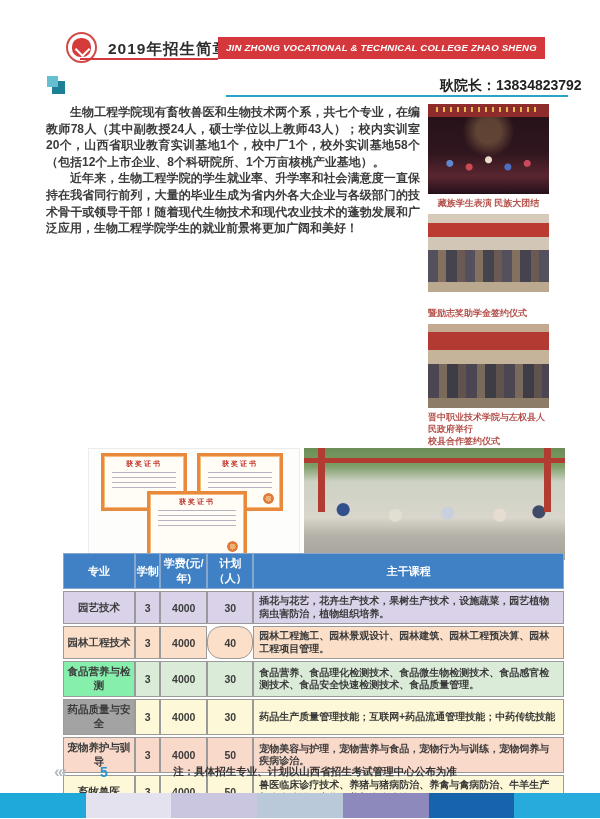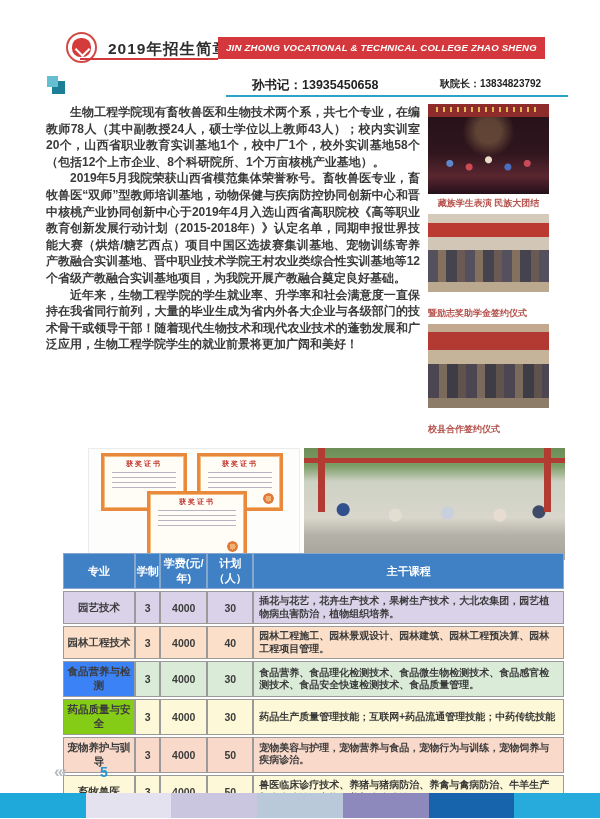--- a/index.html
+++ b/index.html
@@ -17,21 +17,21 @@
     border-left:2.5px solid #fff; border-bottom:2.5px solid #fff; transform:rotate(-45deg); }
   .brochure-title { position:absolute; left:108px; top:39px; font-size:15.5px; font-weight:bold; color:#2e2e2e; letter-spacing:1px; }
   .header-underline { position:absolute; left:80px; top:58px; width:138px; height:2px; background:#d5383c; }
   .banner { position:absolute; left:218px; top:37px; width:327px; height:22px; background:#d5383c;
     color:#fff; font-style:italic; font-weight:bold; font-size:9.6px; line-height:22px; text-align:center; letter-spacing:.2px; }
   
   .bullet-back { position:absolute; left:52px; top:81px; width:13px; height:13px; background:#1d7f96; }
   .bullet-front { position:absolute; left:47px; top:76px; width:11px; height:11px; background:#66bfd0; }
   .section-title { position:absolute; left:71px; top:67px; font-size:24px; font-weight:bold; color:#d9242d; letter-spacing:1.5px; }
   .contact-secretary { position:absolute; left:252px; top:77px; font-size:12.5px; font-weight:bold; color:#222; }
-  .contact-dean { position:absolute; left:440px; top:77px; font-size:10px; font-weight:bold; color:#222; }
+  .contact-dean { position:absolute; left:440px; top:77px; font-size:14px; font-weight:bold; color:#222; }
   .section-underline { position:absolute; left:226px; top:95px; width:342px; height:2px; background:#29a3c7; }
   
   .content { position:absolute; left:46px; top:104px; width:503px; display:flex; }
   .text-col { width:374px; }
   .text-col p { margin:0; text-indent:2em; text-align:justify; font-size:12px; line-height:16.6px; font-weight:bold; color:#3b3b3b; }
   .photo-col { width:121px; margin-left:8px; }
   .photo { width:121px; box-sizing:border-box; }
   .photo-caption { font-size:9px; font-weight:bold; color:#b5524c; line-height:12px; margin:3px 0 5px 0; }
   .photo-caption.center { text-align:center; }
   .photo-stage { height:90px;
@@ -110,41 +110,39 @@
 
   <div class="logo">
       <div class="logo-inner"></div>
     </div>
   <div class="brochure-title">2019年招生简章</div>
   <div class="header-underline"></div>
   <div class="banner">JIN ZHONG VOCATIONAL &amp; TECHNICAL COLLEGE ZHAO SHENG JIAN ZHANG</div>
 
   <div class="bullet-back"></div>
   <div class="bullet-front"></div>
-  <div class="contact-secretary">孙书记：13935450658</div>
   <div class="contact-dean">耿院长：13834823792</div>
   <div class="section-underline"></div>
 
   <div class="content">
     <div class="text-col">
       <p>生物工程学院现有畜牧兽医和生物技术两个系，共七个专业，在编教师78人（其中副教授24人，硕士学位以上教师43人）；校内实训室20个，山西省职业教育实训基地1个，校中厂1个，校外实训基地58个（包括12个上市企业、8个科研院所、1个万亩核桃产业基地）。</p>
-      <p>2019年5月我院荣获山西省模范集体荣誉称号。畜牧兽医专业，畜牧兽医“双师”型教师培训基地，动物保健与疾病防控协同创新中心和晋中核桃产业协同创新中心于2019年4月入选山西省高职院校《高等职业教育创新发展行动计划（2015-2018年）》认定名单，同期申报世界技能大赛（烘焙/糖艺西点）项目中国区选拔赛集训基地、宠物训练寄养产教融合实训基地、晋中职业技术学院王村农业类综合性实训基地等12个省级产教融合实训基地项目，为我院开展产教融合奠定良好基础。</p>
       <p>近年来，生物工程学院的学生就业率、升学率和社会满意度一直保持在我省同行前列，大量的毕业生成为省内外各大企业与各级部门的技术骨干或领导干部！随着现代生物技术和现代农业技术的蓬勃发展和广泛应用，生物工程学院学生的就业前景将更加广阔和美好！</p>
     </div>
     <div class="photo-col">
       <div class="photo photo-stage"></div>
       <div class="photo-caption center">藏族学生表演 民族大团结</div>
       <div class="photo photo-sign1"></div>
       <div class="photo-caption">
         <br>
         <span>暨励志奖助学金签约仪式</span>
       </div>
       <div class="photo photo-sign2"></div>
       <div class="photo-caption">
-        <br>
+        <span>晋中职业技术学院与左权县人民政府举行</span><br>
         <span>校县合作签约仪式</span>
       </div>
     </div>
   </div>
 
   <div class="bottom-photos">
     <div class="certs-wrap">
       <div class="certs">
         <div class="cert cert1">
           <div class="cert-title">获奖证书</div>
@@ -190,63 +188,64 @@
           <th>计划（人）</th>
           <th>主干课程</th>
         </tr>
     </thead>
     <tbody>
         <tr>
           <td class="cell-major" style="background: rgb(217, 210, 233);">园艺技术</td>
           <td class="cell-years" style="background: rgb(217, 210, 233);">3</td>
           <td class="cell-fee" style="background: rgb(217, 210, 233);">4000</td>
           <td class="cell-plan" style="background: rgb(217, 210, 233);">30</td>
-          <td class="cell-courses" style="background: rgb(217, 210, 233);">插花与花艺，花卉生产技术，果树生产技术，大北农集团，园艺植物病虫害防治，植物组织培养。</td>
+          <td class="cell-courses" style="background: rgb(217, 210, 233);">插花与花艺，花卉生产技术，果树生产技术，设施蔬菜，园艺植物病虫害防治，植物组织培养。</td>
         </tr>
         <tr>
           <td class="cell-major" style="background: rgb(251, 223, 201);">园林工程技术</td>
           <td class="cell-years" style="background: rgb(251, 223, 201);">3</td>
           <td class="cell-fee" style="background: rgb(251, 223, 201);">4000</td>
-          <td class="cell-plan" style="background: rgb(251, 223, 201);">40</td>
+          <td class="cell-plan" style="background: rgb(251, 223, 201); border-radius: 14px;">40</td>
           <td class="cell-courses" style="background: rgb(251, 223, 201);">园林工程施工、园林景观设计、园林建筑、园林工程预决算、园林工程项目管理。</td>
         </tr>
         <tr>
-          <td class="cell-major" style="background: #3b82f6;">食品营养与检测</td>
+          <td class="cell-major" style="background: #86efac;">食品营养与检测</td>
           <td class="cell-years" style="background: rgb(218, 235, 216);">3</td>
           <td class="cell-fee" style="background: rgb(218, 235, 216);">4000</td>
           <td class="cell-plan" style="background: rgb(218, 235, 216);">30</td>
           <td class="cell-courses" style="background: rgb(218, 235, 216);">食品营养、食品理化检测技术、食品微生物检测技术、食品感官检测技术、食品安全快速检测技术、食品质量管理。</td>
         </tr>
         <tr>
-          <td class="cell-major" style="background: #84cc16;">药品质量与安全</td>
+          <td class="cell-major" style="background: #a3a3a3;">药品质量与安全</td>
           <td class="cell-years" style="background: rgb(253, 248, 215);">3</td>
           <td class="cell-fee" style="background: rgb(253, 248, 215);">4000</td>
           <td class="cell-plan" style="background: rgb(253, 248, 215);">30</td>
           <td class="cell-courses" style="background: rgb(253, 248, 215);">药品生产质量管理技能；互联网+药品流通管理技能；中药传统技能</td>
         </tr>
         <tr>
           <td class="cell-major" style="background: rgb(249, 217, 202);">宠物养护与驯导</td>
           <td class="cell-years" style="background: rgb(249, 217, 202);">3</td>
           <td class="cell-fee" style="background: rgb(249, 217, 202);">4000</td>
           <td class="cell-plan" style="background: rgb(249, 217, 202);">50</td>
-          <td class="cell-courses" style="background: rgb(249, 217, 202); font-family: Liberation Mono, monospace;">宠物美容与护理，宠物营养与食品，宠物行为与训练，宠物饲养与疾病诊治。</td>
+          <td class="cell-courses" style="background: rgb(249, 217, 202);">宠物美容与护理，宠物营养与食品，宠物行为与训练，宠物饲养与疾病诊治。</td>
         </tr>
         <tr>
           <td class="cell-major" style="background: rgb(253, 248, 215);">畜牧兽医</td>
           <td class="cell-years" style="background: rgb(253, 248, 215);">3</td>
           <td class="cell-fee" style="background: rgb(253, 248, 215);">4000</td>
           <td class="cell-plan" style="background: rgb(253, 248, 215);">50</td>
           <td class="cell-courses" style="background: rgb(253, 248, 215);">兽医临床诊疗技术、养猪与猪病防治、养禽与禽病防治、牛羊生产与疾病防治、宠物饲养与疾病防治。</td>
         </tr>
       </tbody>
   </table>
 
   <div class="footer-row">
     <div class="chevrons">‹‹‹</div>
     <div class="page-number">5</div>
+    <div class="footer-note">注：具体招生专业、计划以山西省招生考试管理中心公布为准</div>
   </div>
 
   <div class="bottom-bar">
       <div class="bar-block" style="background: rgb(30, 169, 218);"></div>
       <div class="bar-block" style="background: rgb(228, 226, 238);"></div>
       <div class="bar-block" style="background: rgb(203, 198, 223);"></div>
       <div class="bar-block" style="background: rgb(186, 201, 217);"></div>
       <div class="bar-block" style="background: rgb(142, 137, 189);"></div>
       <div class="bar-block" style="background: rgb(23, 99, 172);"></div>
       <div class="bar-block" style="background: rgb(39, 171, 221);"></div>

